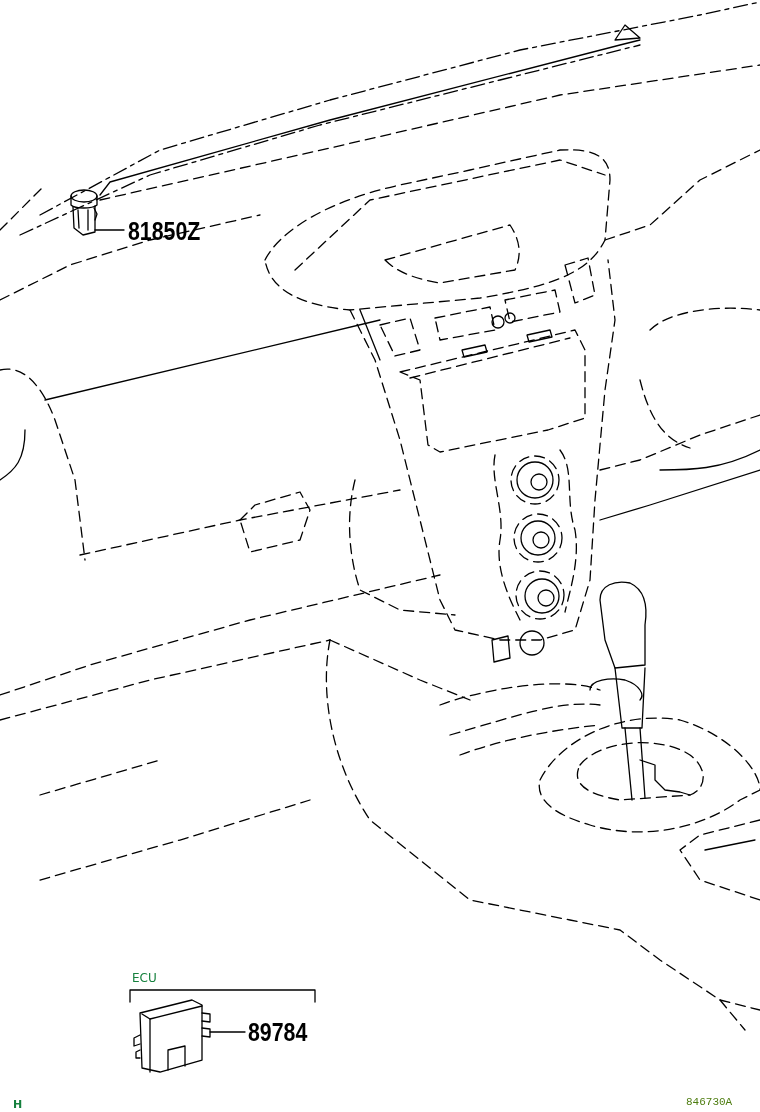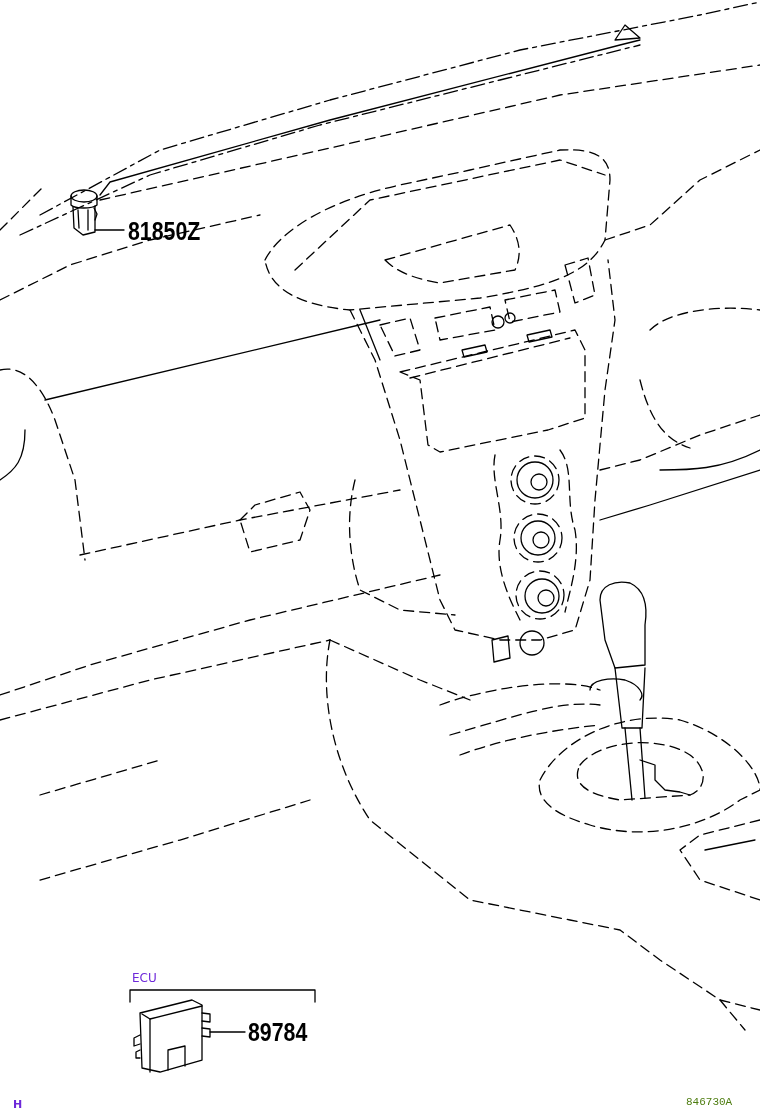--- a/index.html
+++ b/index.html
@@ -2,21 +2,21 @@
 <html><head>
 <meta charset="utf-8">
 <style>
   html, body { margin: 0; padding: 0; background: #ffffff; }
   body { width: 760px; height: 1112px; position: relative; overflow: hidden; font-family: "Liberation Sans", sans-serif; }
   #diagram { position: absolute; left: 0; top: 0; width: 760px; height: 1112px; }
   .ln { fill: none; stroke: #000; stroke-width: 1.3; stroke-linecap: round; stroke-linejoin: round; }
   .ds { stroke-dasharray: 14 5 4 5; }
   .dd { stroke-dasharray: 10 6; }
   .part-num { position: absolute; font-family: "Liberation Sans", sans-serif; font-weight: bold; font-size: 26px; letter-spacing: 0px; color: #000; transform: scaleX(0.82); transform-origin: left center; line-height: 1; }
-  .small-label { position: absolute; font-family: "DejaVu Sans", sans-serif; font-size: 12px; color: #6d28d9; line-height: 1; }
+  .small-label { position: absolute; font-family: "DejaVu Sans", sans-serif; font-size: 12px; color: #15803d; line-height: 1; }
   .ref-code { position: absolute; font-family: Liberation Mono, monospace; font-size: 11px; color: #4d7c0f; line-height: 1; }
 </style>
 </head>
 <body>
 
 <svg id="diagram" viewBox="0 0 760 1112" xmlns="http://www.w3.org/2000/svg">
 
   <g>
     <path class="ln ds" d="M40 215 L160 150 L330 100 L520 50 L700 15 L760 2"></path>
     <path class="ln ds" d="M20 235 L150 175 L320 125 L500 80 L640 45"></path>

